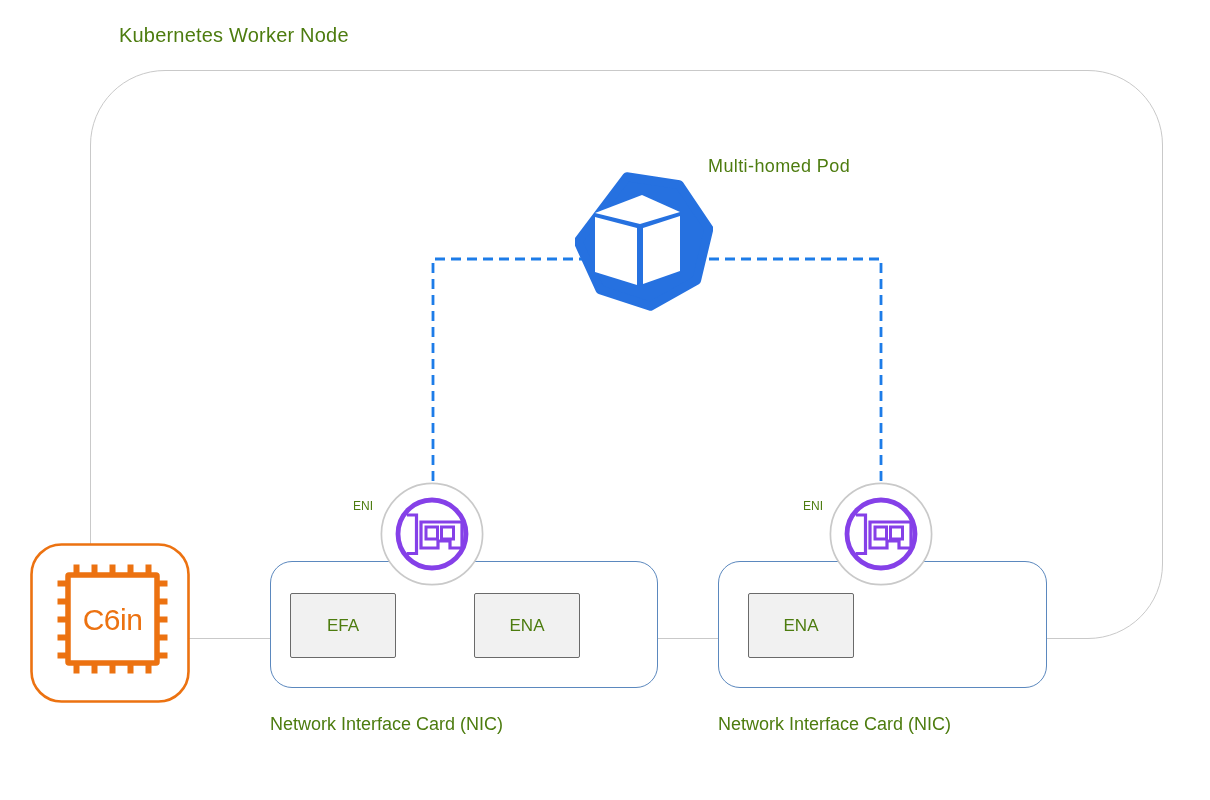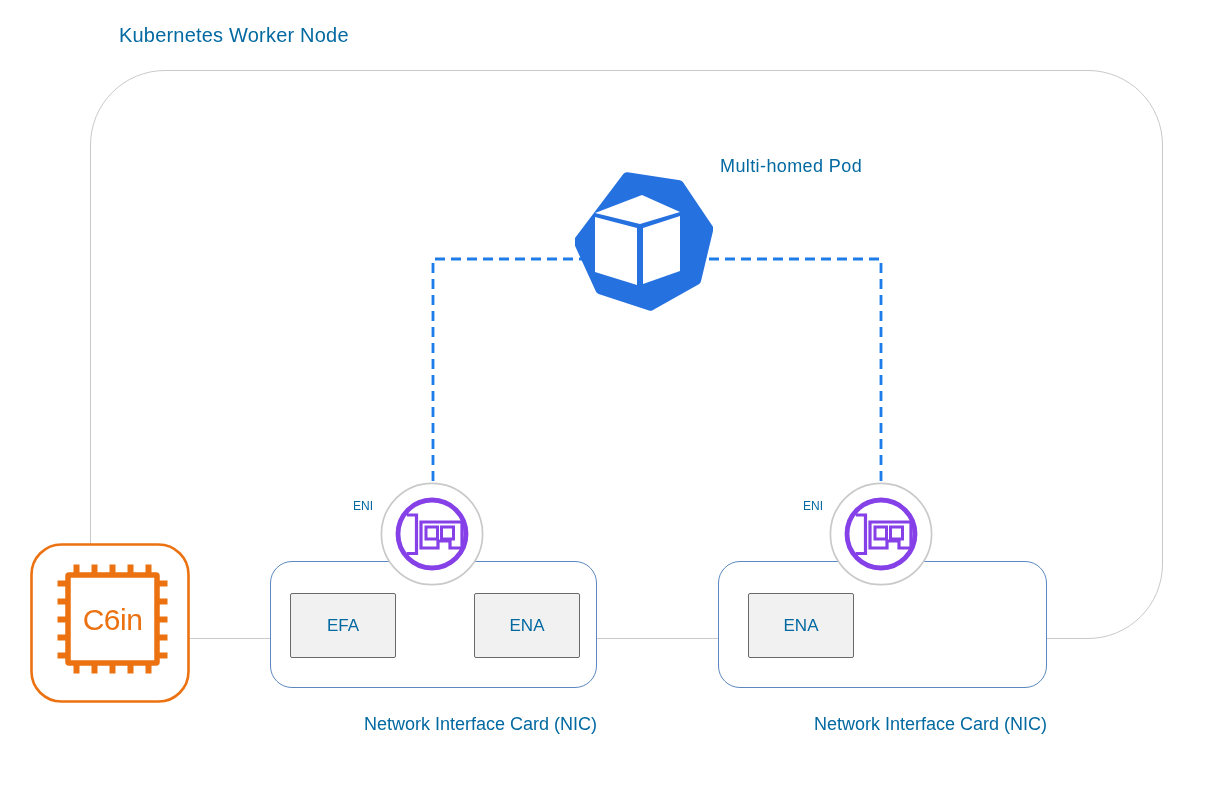--- a/index.html
+++ b/index.html
@@ -1,21 +1,21 @@
 <!DOCTYPE html>
 <html style="--pod_blue: #2671E0; --connector_blue: #1D7CE8; --eni_purple: #8540E8; --instance_orange: #EC7211; --nic_border_blue: #5B88BE; --boundary_gray: #C9C9C9; --card_fill: #F1F1F1; --card_border: #6A6A6A;"><head>
 <meta charset="utf-8">
 <style>
   html,body{margin:0;padding:0;background:#fff;}
   .canvas{
     position:relative;
     width:1210px;height:800px;
     background:#fff;
     font-family:"Liberation Sans",sans-serif;
-    color:#0369a1;
+    color:#4d7c0f;
     overflow:hidden;
   }
   .abs{position:absolute;}
   .label{white-space:nowrap;}
 
   #boundary{
     left:90px;top:70px;width:1073px;height:569px;
     border:1.6px solid var(--boundary_gray,#C9C9C9);
     border-radius:75px;
     box-sizing:border-box;
@@ -24,50 +24,50 @@
   #title{left:119px;top:23px;font-size:20px;line-height:24px;letter-spacing:0.2px;}
 
   #connector-svg{left:0;top:0;width:1210px;height:800px;pointer-events:none;}
 
   .nic-box{
     border:1.6px solid var(--nic_border_blue,#5B88BE);
     border-radius:22px;
     background:#fff;
     box-sizing:border-box;
   }
-  #nic-left{left:270px;top:561px;width:327px;height:127px;}
+  #nic-left{left:270px;top:561px;width:388px;height:127px;}
   #nic-right{left:718px;top:561px;width:329px;height:127px;}
 
   .nic-card{
     position:absolute;
     width:106px;height:65px;
     background:var(--card_fill,#F1F1F1);
     border:1.7px solid var(--card_border,#6A6A6A);
     border-radius:2px;
     box-sizing:border-box;
     display:flex;align-items:center;justify-content:center;
     font-size:17px;
   }
   #card-efa{left:19px;top:31px;}
   #card-ena-left{left:203px;top:31px;}
   #card-ena-right{left:29px;top:31px;}
 
-  .nic-label{font-size:18px;line-height:22px;text-align:right;}
+  .nic-label{font-size:18px;line-height:22px;text-align:left;}
   #nic-left-label{left:270px;top:713px;width:327px;}
   #nic-right-label{left:718px;top:713px;width:329px;}
 
   .eni-circle{width:104px;height:104px;}
   #eni-left{left:380px;top:482px;}
   #eni-right{left:829px;top:482px;}
   .eni-label{font-size:12px;line-height:20px;}
   #eni-left-label{left:320px;top:496px;width:53px;text-align:right;}
   #eni-right-label{left:771px;top:496px;width:52px;text-align:right;}
 
   #pod-icon{left:575px;top:168px;}
-  #pod-label{left:708px;top:155px;font-size:18px;line-height:22px;letter-spacing:0.4px;margin-left:12px;}
+  #pod-label{left:708px;top:155px;font-size:18px;line-height:22px;letter-spacing:0.4px;}
 
   #instance-icon{left:30px;top:543px;}
 </style>
 </head>
 <body>
 
 <div class="canvas">
 
   <div class="abs" id="boundary"></div>
 

